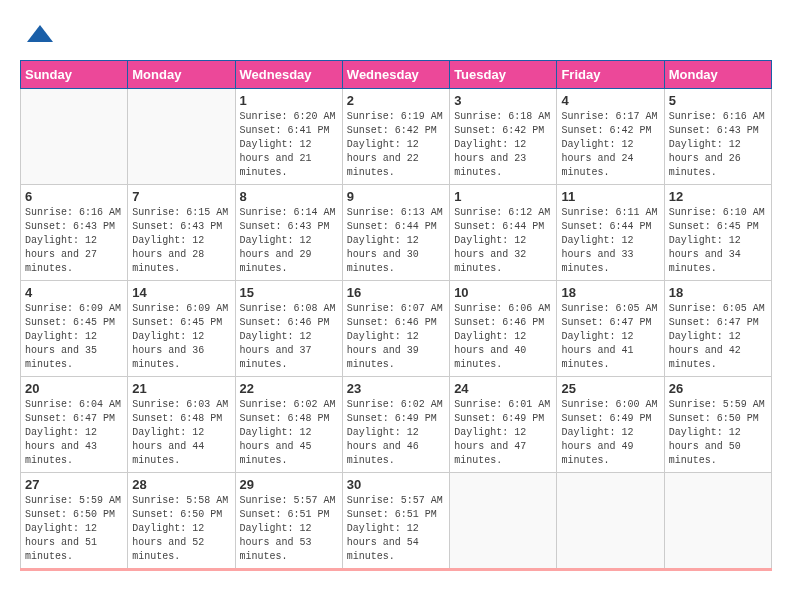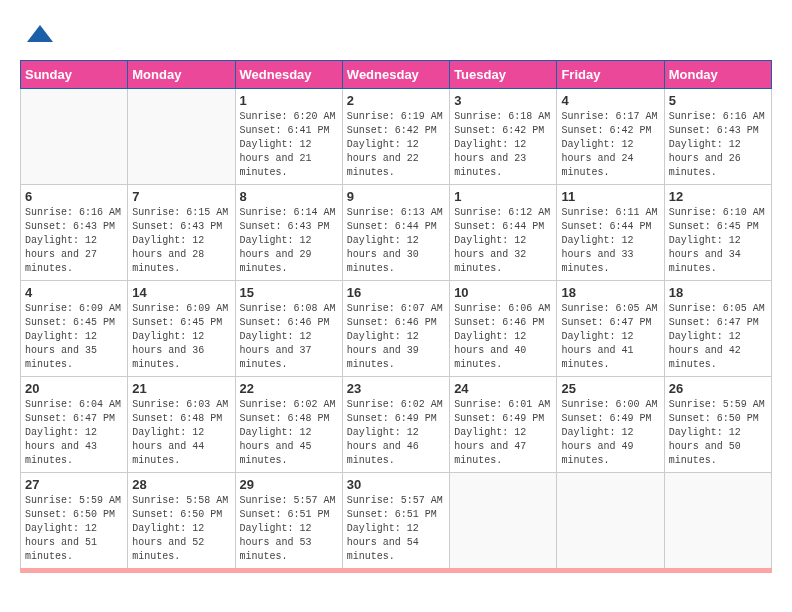--- a/index.html
+++ b/index.html
@@ -84,21 +84,21 @@
       display: block;
       margin-bottom: 2px;
     }
     .day-info {
       font-size: 10px;
       color: #444;
       line-height: 1.4;
       font-family: Liberation Mono, monospace;
     }
     .last-row td {
-      border-bottom: 5px solid #fca5a5;
+      border-bottom: 3px solid #fca5a5;
     }
   </style>
 </head>
 <body>
 
 <div class="header">
   <div class="logo">
     <div class="logo-text">
       <span class="logo-general"></span>
       <span class="logo-blue"></span>

